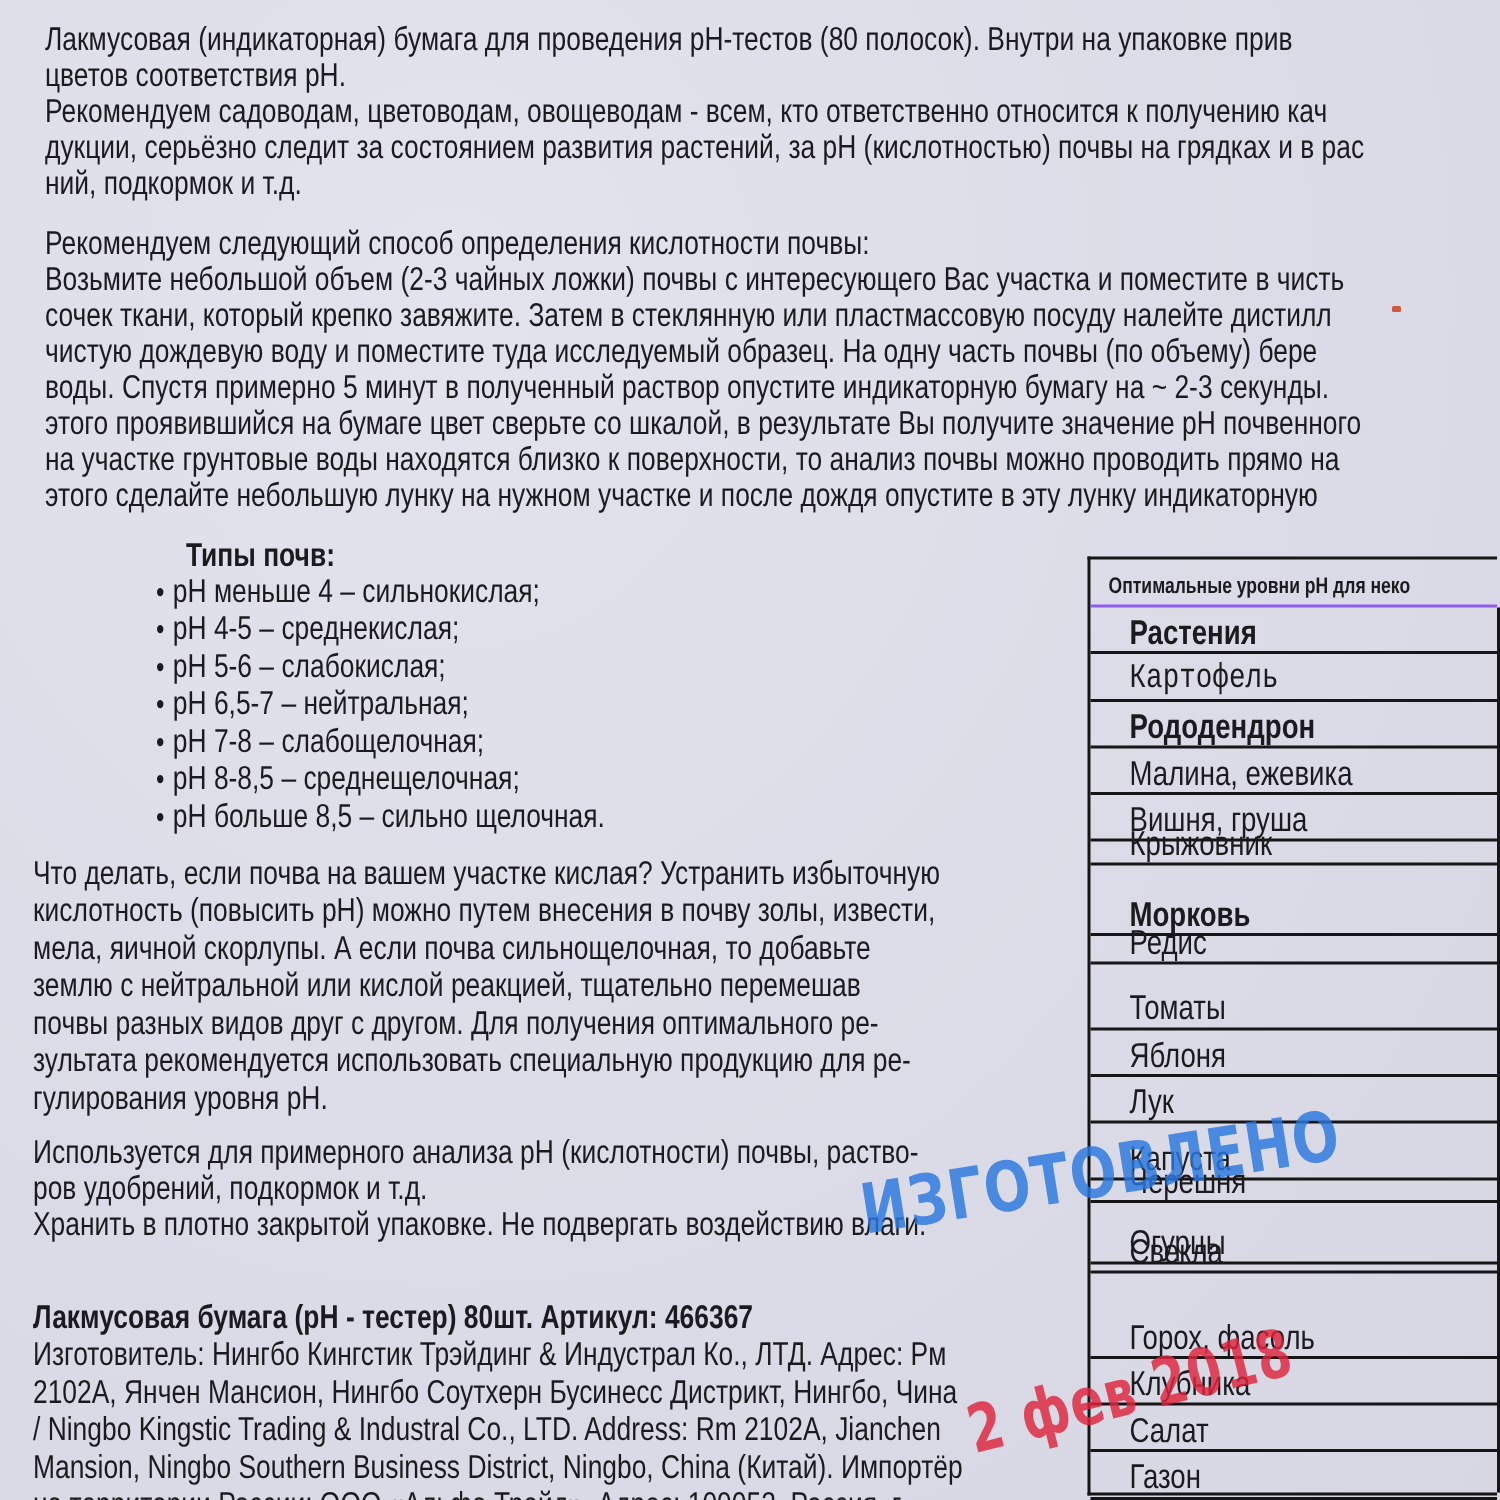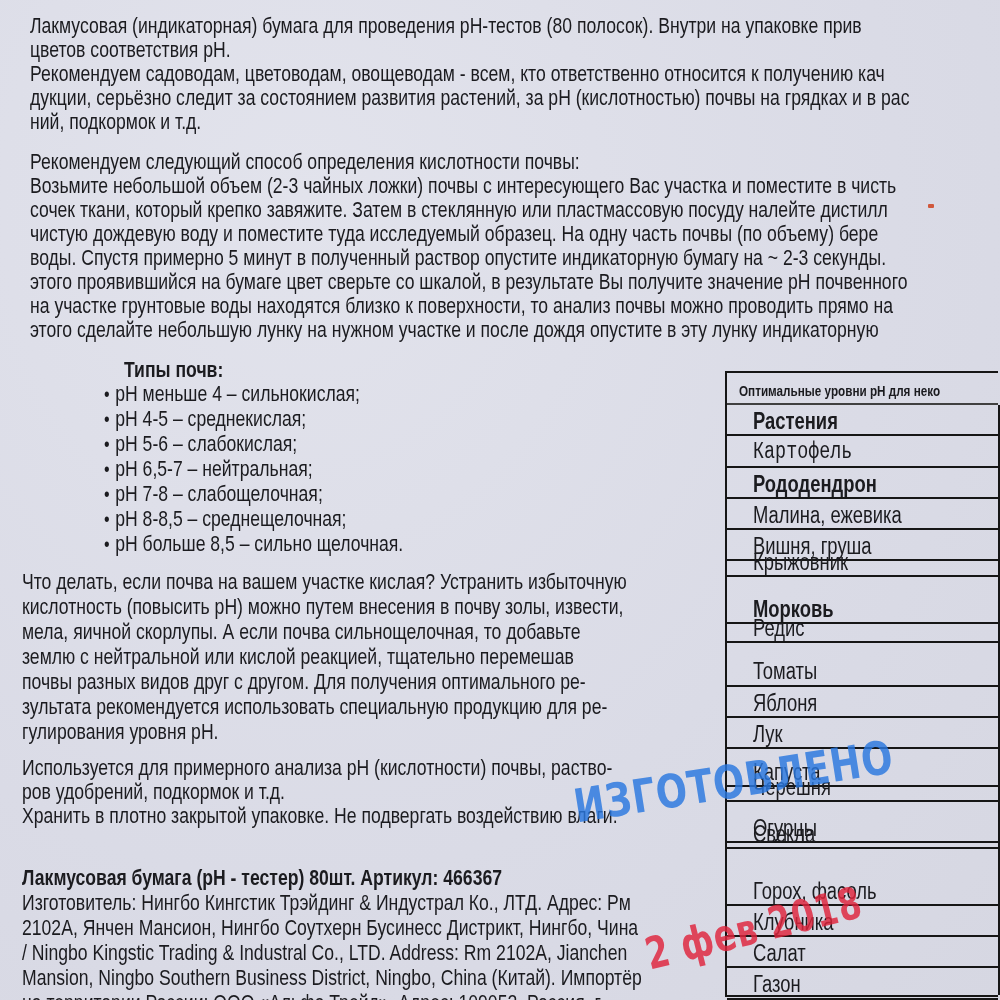--- a/index.html
+++ b/index.html
@@ -18,21 +18,21 @@
   }
   .bold { font-weight:bold; }
   .table-title { font-size:15px; font-weight:bold; transform: scaleX(0.78); }
   .bullet::before { content:"•"; display:inline-block; width:14px; font-size:20px; }
   #plant-table {
     position:absolute; left:725px; top:371px; width:273px; height:626px;
     border:2px solid #161616; border-right:none; box-sizing:border-box;
   }
   #plant-table .title-cell {
     position:absolute; left:0; top:0; width:271px; height:30px;
-    border-bottom:2px solid #404040;
+    border-bottom:2px solid #8b5cf6;
   }
   #plant-table .divider {
     position:absolute; left:271px; top:32px; width:2px; bottom:0; background:#161616;
   }
   .row {
     position:absolute; left:0; width:271px; height:31.3px;
     border-bottom:2px solid #161616; box-sizing:border-box;
   }
   .row .cell {
     position:absolute; left:26px; top:3px; font-size:23px; line-height:26px;

